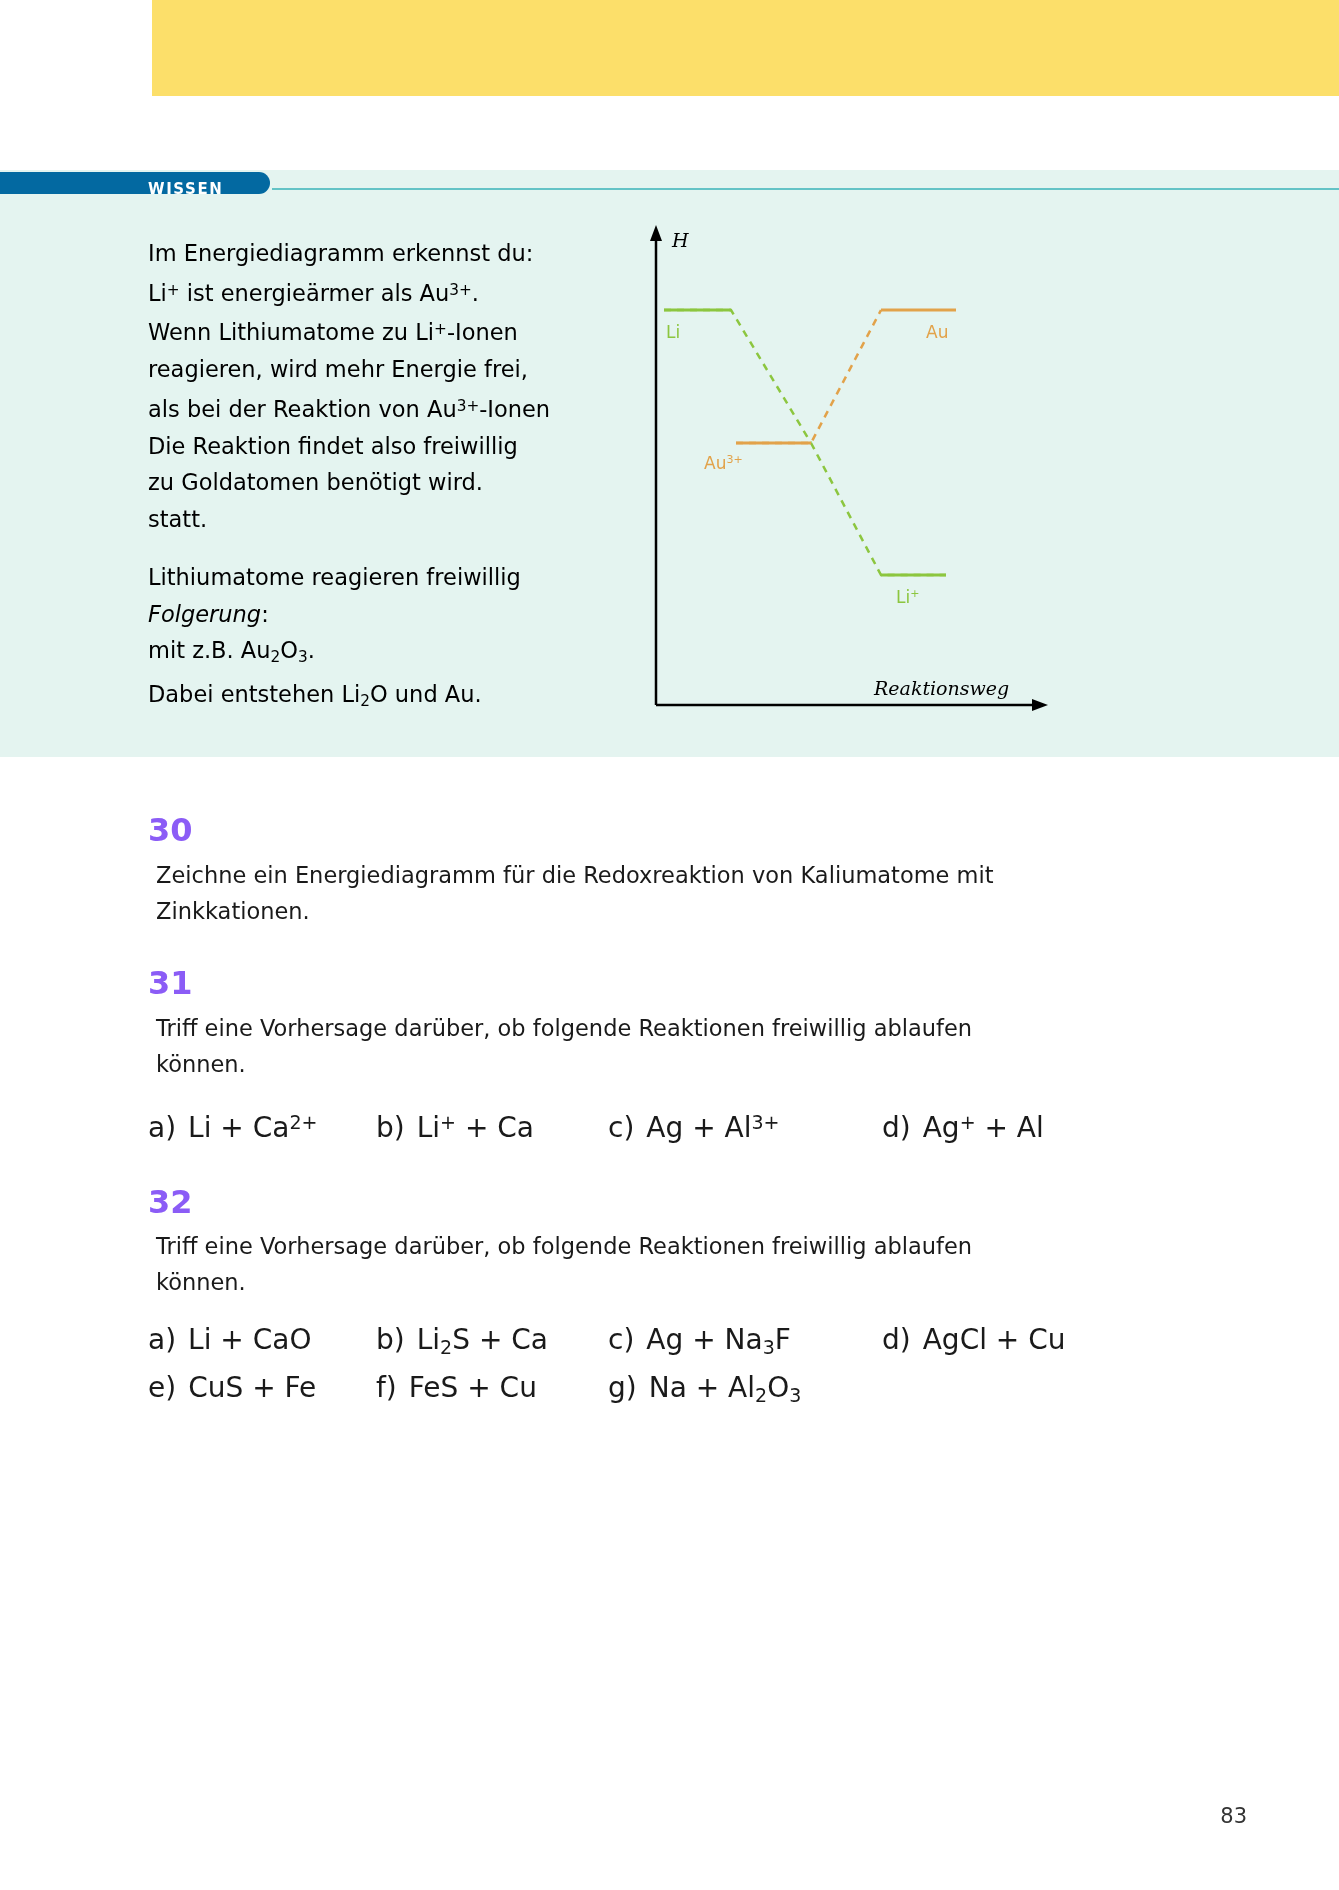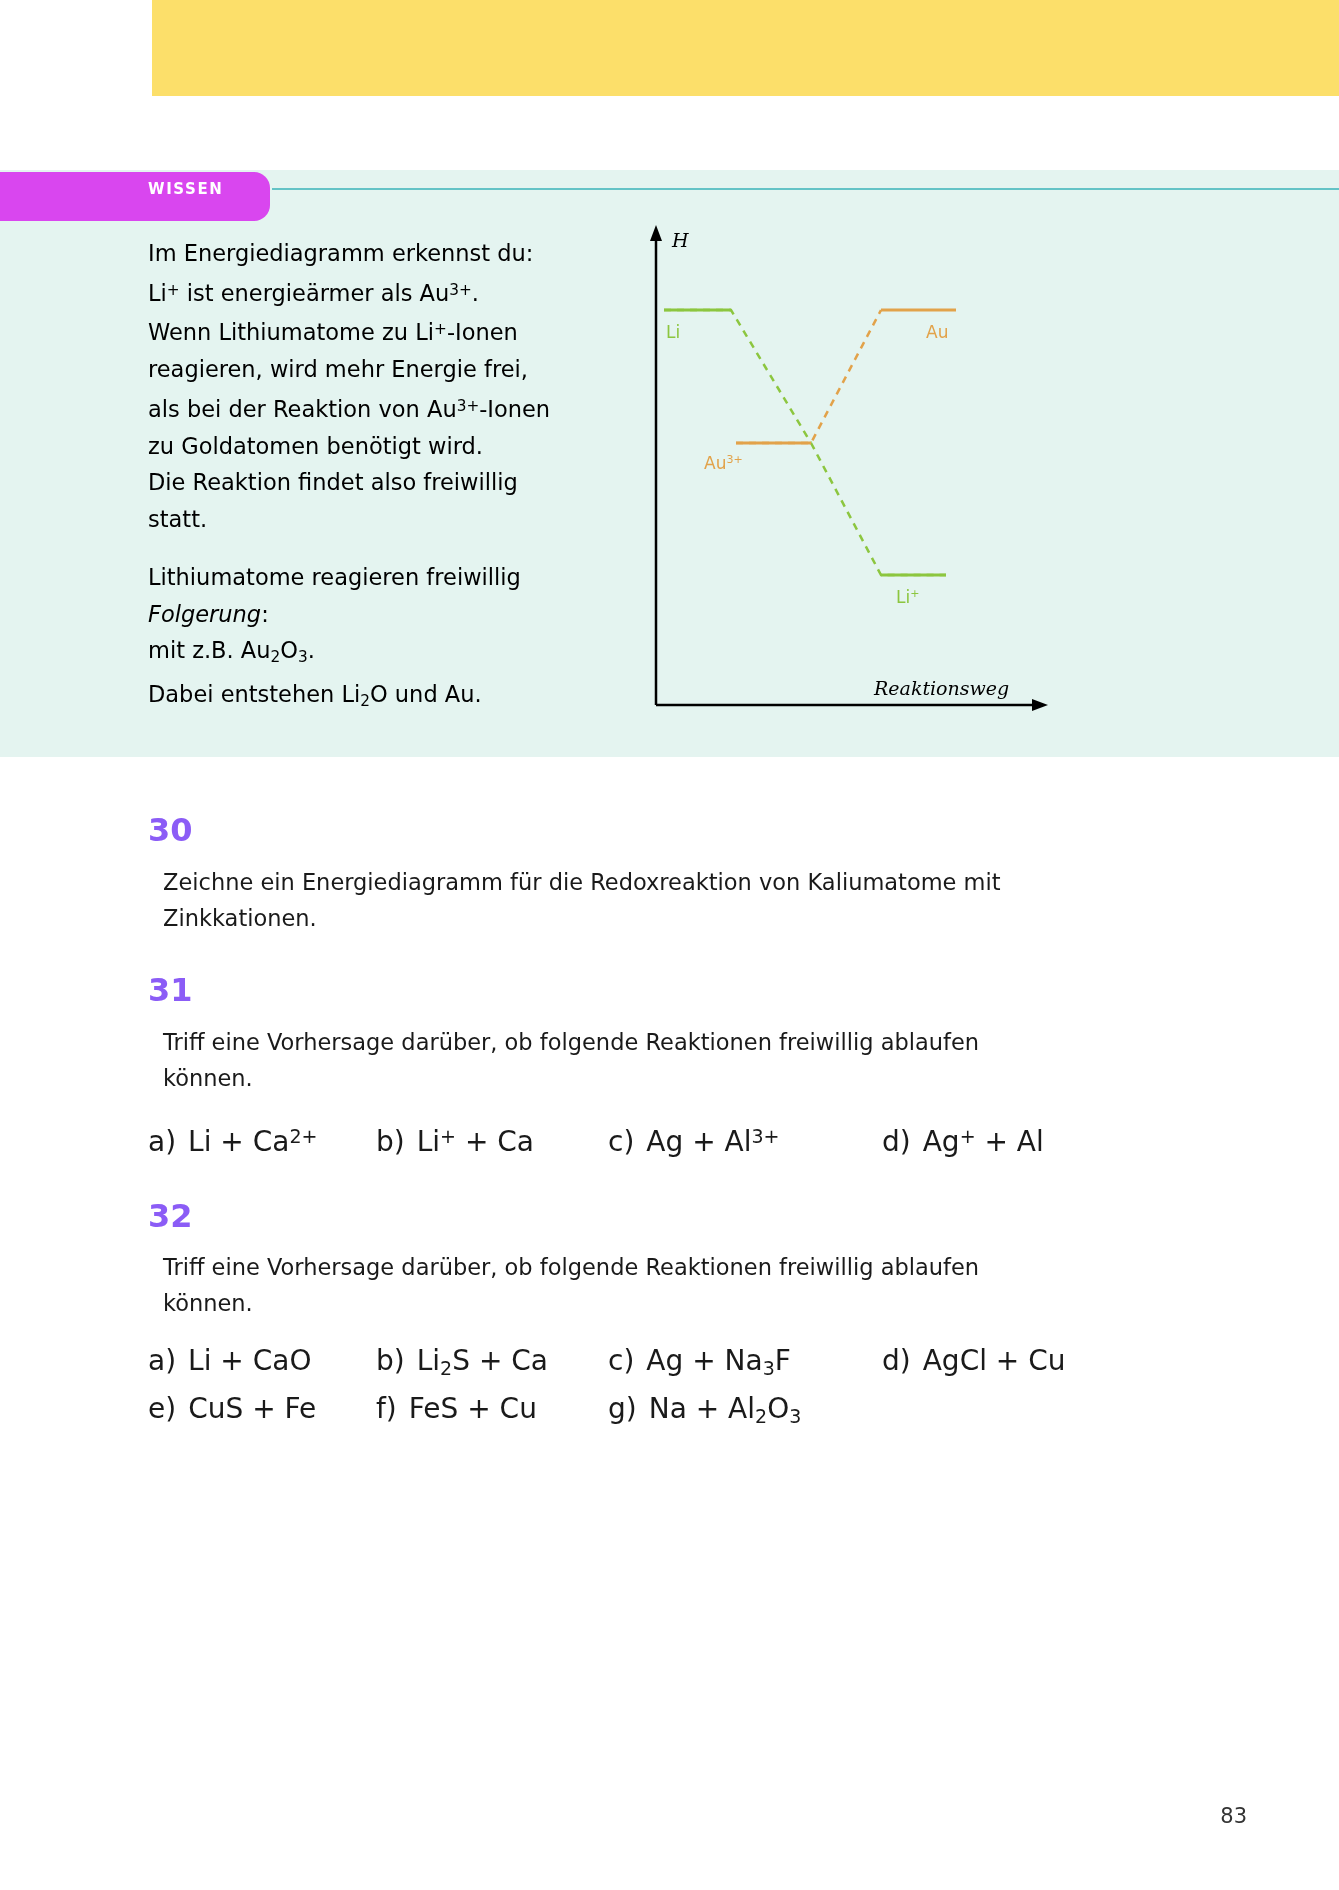--- a/index.html
+++ b/index.html
@@ -36,22 +36,22 @@
     top: 170px;
     width: 1339px;
     height: 587px;
     background: #e4f4f0;
   }
   .wissen-tab {
     position: absolute;
     left: 0;
     top: 172px;
     width: 270px;
-    height: 49px;
-    background: #d946ef;
+    height: 22px;
+    background: #0369a1;
     border-radius: 0 16px 16px 0;
   }
   .wissen-tab span {
     position: absolute;
     left: 148px;
     top: 8px;
     font-size: 15px;
     letter-spacing: 1.6px;
     color: #ffffff;
     font-weight: bold;
@@ -103,21 +103,21 @@
   .ex-num {
     font-size: 32px;
     font-weight: bold;
     color: #8b5cf6;
     margin: 0 0 6px 0;
     line-height: 1.15;
   }
   .ex-body {
     font-size: 22.5px;
     line-height: 36px;
-    margin: 15px;
+    margin: 8px;
     max-width: 900px;
   }
   .ex-block { margin-bottom: 36px; }
   .items {
     display: block;
     margin-top: 18px;
     font-size: 28px;
     line-height: 44px;
     position: relative;
   }
@@ -155,22 +155,22 @@
     <span>WISSEN</span>
   </div>
   <div class="wissen-rule"></div>
 
   <div class="wissen-text">
     <p>Im Energiediagramm erkennst du:</p>
     <p><span>Li</span><sup>+</sup><span> ist energieärmer als Au</span><sup>3+</sup><span>.</span></p>
     <p><span>Wenn Lithiumatome zu Li</span><sup>+</sup><span>-Ionen</span></p>
     <p>reagieren, wird mehr Energie frei,</p>
     <p><span>als bei der Reaktion von Au</span><sup>3+</sup><span>-Ionen</span></p>
+    <p>Die Reaktion findet also freiwillig</p>
     <p>zu Goldatomen benötigt wird.</p>
-    <p>Die Reaktion findet also freiwillig</p>
     <p>statt.</p>
     <div class="gap"></div>
     <p>Lithiumatome reagieren freiwillig</p>
     <p><span class="italic">Folgerung</span><span>:</span></p>
     <p><span>mit z.B. Au</span><sub>2</sub><span>O</span><sub>3</sub><span>.</span></p>
     <p><span>Dabei entstehen Li</span><sub>2</sub><span>O und Au.</span></p>
   </div>
 
   <div class="diagram">
     <svg width="420" height="500" viewBox="0 0 420 500" xmlns="http://www.w3.org/2000/svg">

